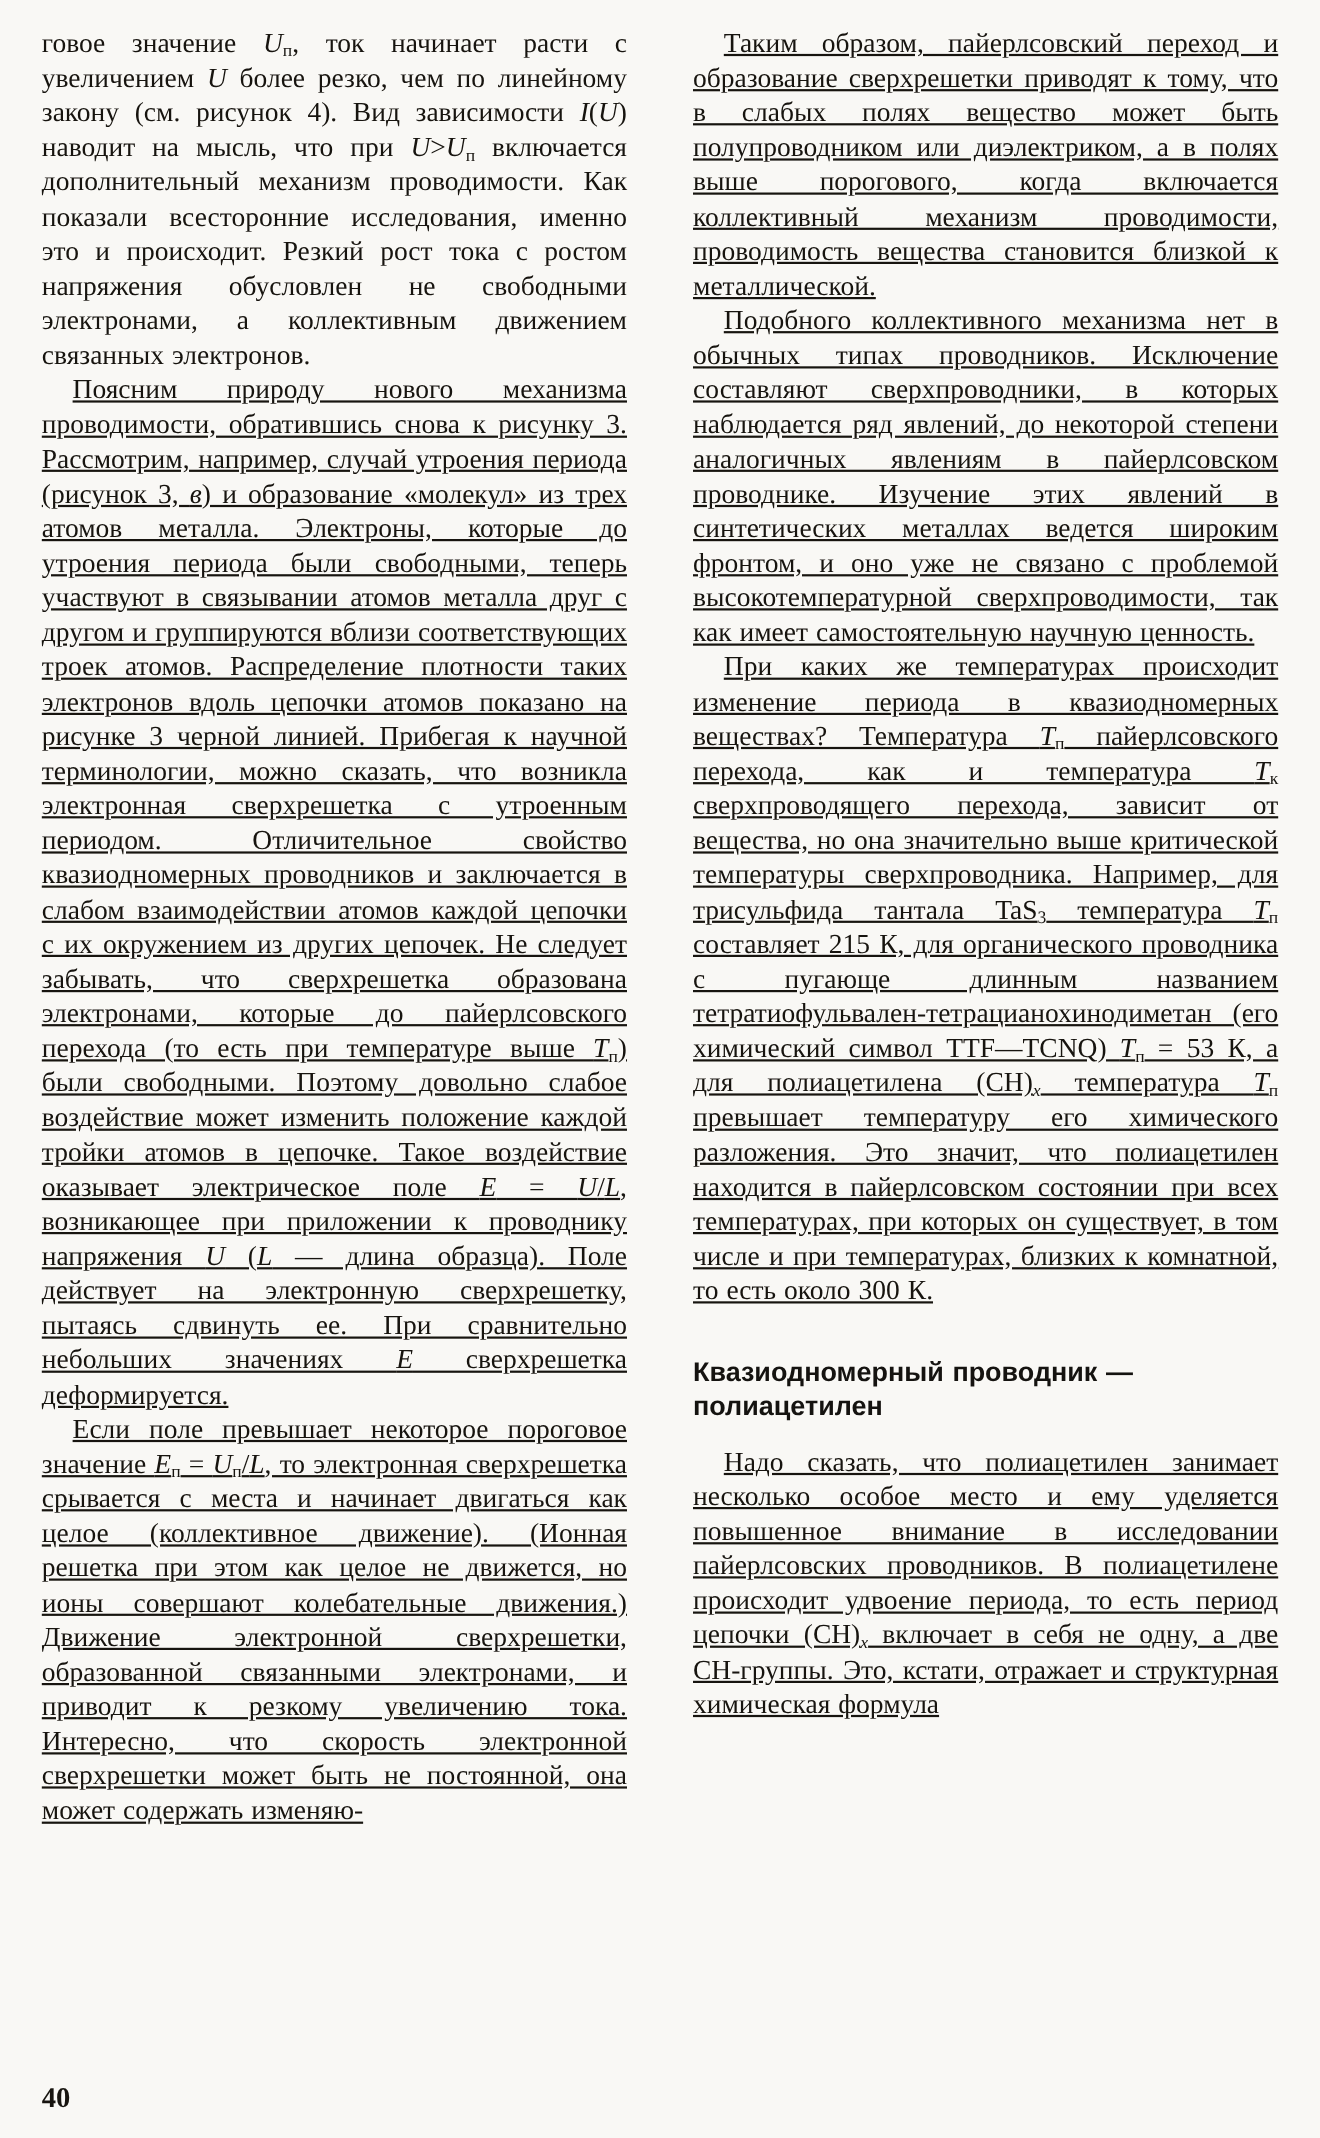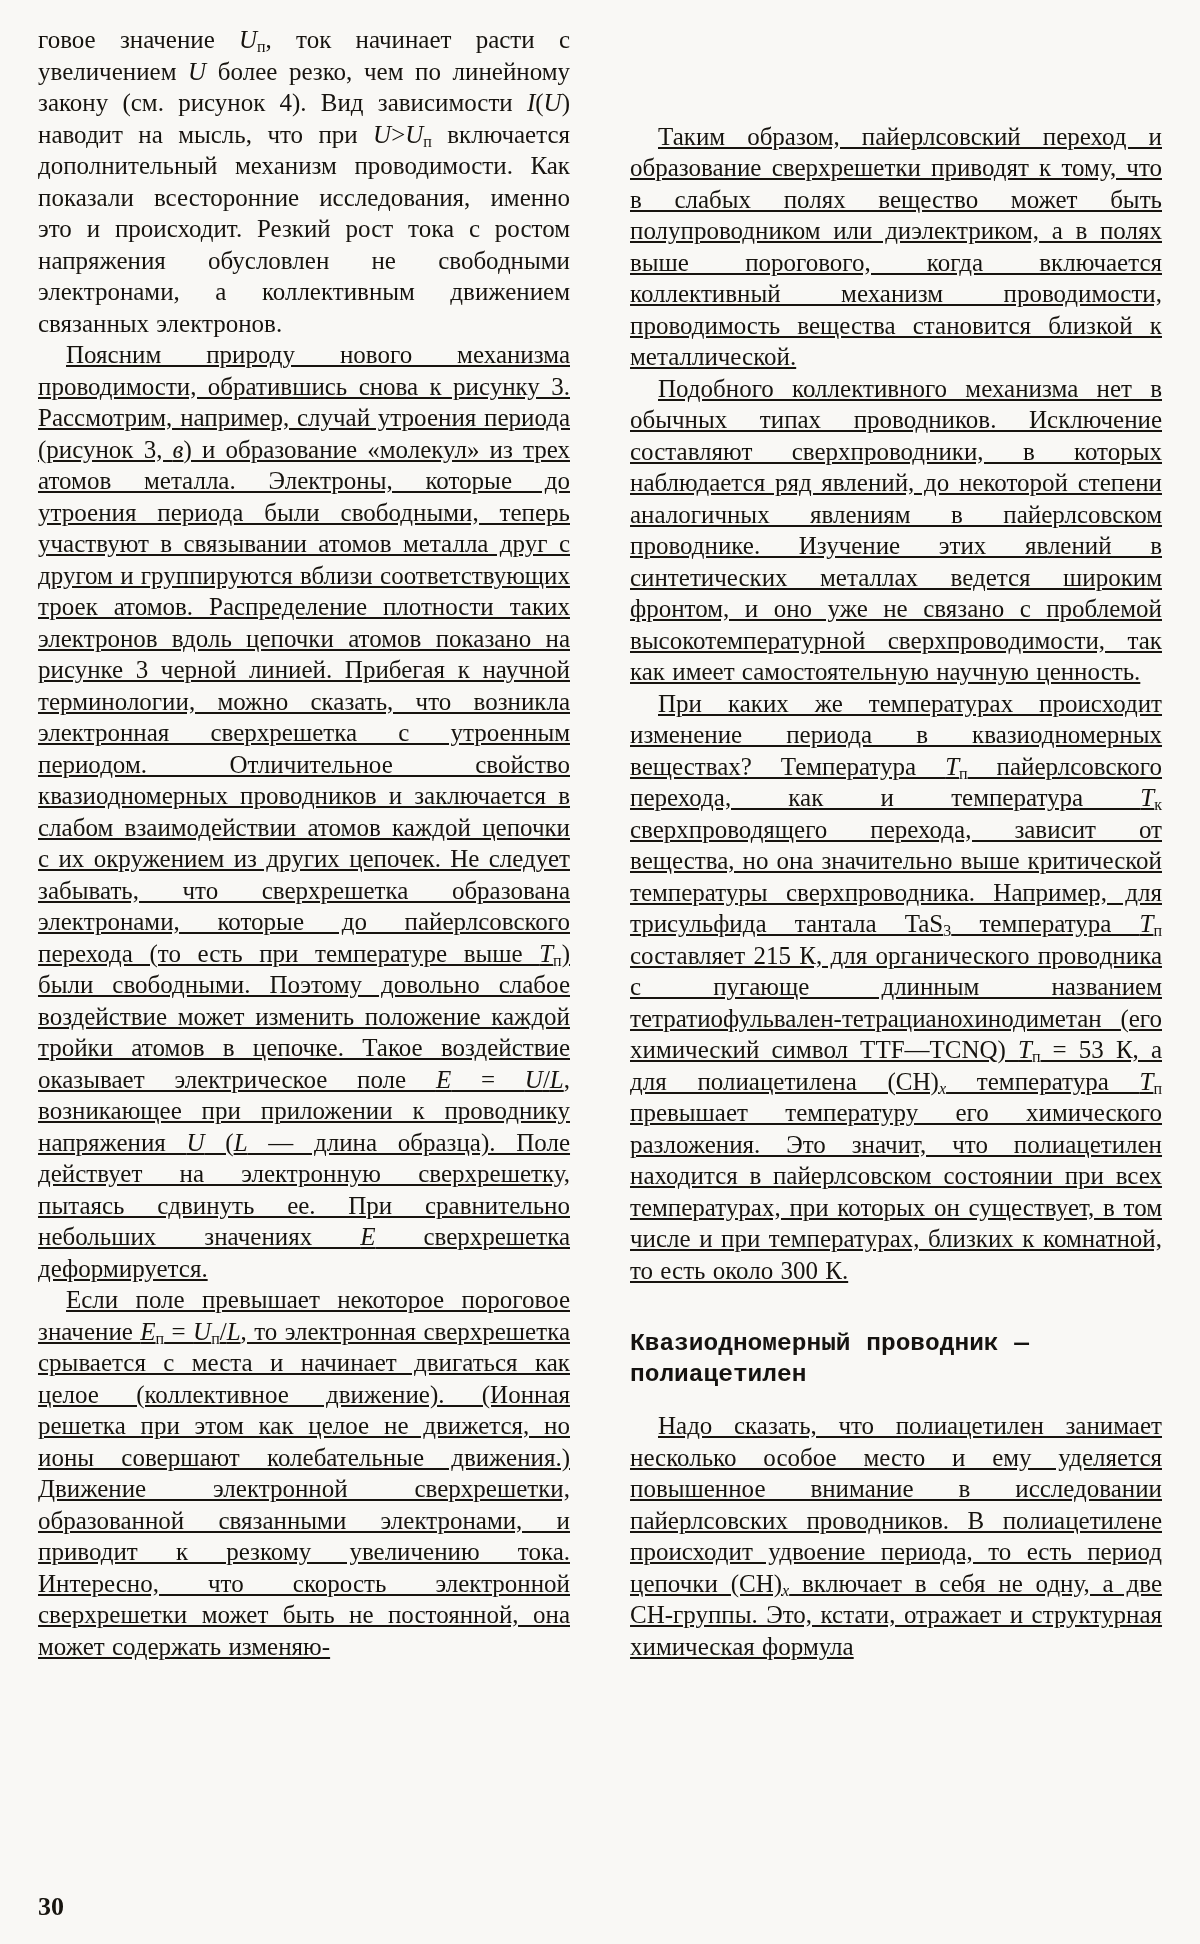--- a/index.html
+++ b/index.html
@@ -18,21 +18,20 @@
   .page {
     box-sizing: border-box;
     width: 1200px;
     height: 1944px;
     padding: 24px 38px 60px 38px;
     position: relative;
   }
   .columns {
     display: flex;
     gap: 60px;
-    align-items: flex-end;
   }
   .column {
     width: 532px;
     font-size: 25px;
     line-height: 31.5px;
     text-align: justify;
     hyphens: auto;
     -webkit-hyphens: auto;
     word-spacing: 1px;
   }
@@ -43,21 +42,21 @@
   p.indent {
     text-indent: 28px;
     text-decoration: underline;
   }
   sub {
     font-size: 64%;
     line-height: 0;
     vertical-align: -0.25em;
   }
   .subhead {
-    font-family: Liberation Mono, monospace;
+    font-family: Liberation Sans, sans-serif;
     font-weight: bold;
     font-size: 24.5px;
     line-height: 31px;
     text-align: left;
     margin: 42px 0 20px 0;
     color: #151310;
   }
   .page-number {
     position: absolute;
     left: 38px;
@@ -83,14 +82,14 @@
     <div class="column">
       <p class="indent">Таким образом, пайерлсовский переход и образование сверхрешетки приводят к тому, что в слабых полях вещество может быть полупроводником или диэлектриком, а в полях выше порогового, когда включается коллективный механизм проводимости, проводимость вещества становится близкой к металлической.</p>
       <p class="indent">Подобного коллективного механизма нет в обычных типах проводников. Исключение составляют сверхпроводники, в которых наблюдается ряд явлений, до некоторой степени аналогичных явлениям в пайерлсовском проводнике. Изучение этих явлений в синтетических металлах ведется широким фронтом, и оно уже не связано с проблемой высокотемпературной сверхпроводимости, так как имеет самостоятельную научную ценность.</p>
       <p class="indent">При каких же температурах происходит изменение периода в квазиодномерных веществах? Температура <i>T</i><sub>п</sub> пайерлсовского перехода, как и температура <i>T</i><sub>к</sub> сверхпроводящего перехода, зависит от вещества, но она значительно выше критической температуры сверхпроводника. Например, для трисульфида тантала TaS<sub>3</sub> температура <i>T</i><sub>п</sub> составляет 215 К, для органического проводника с пугающе длинным названием тетратиофульвален-тетрацианохинодиметан (его химический символ TTF—TCNQ) <i>T</i><sub>п</sub> = 53 К, а для полиацетилена (CH)<sub><i>x</i></sub> температура <i>T</i><sub>п</sub> превышает температуру его химического разложения. Это значит, что полиацетилен находится в пайерлсовском состоянии при всех температурах, при которых он существует, в том числе и при температурах, близких к комнатной, то есть около 300 К.</p>
       <h2 class="subhead">Квазиодномерный проводник — полиацетилен</h2>
       <p class="indent">Надо сказать, что полиацетилен занимает несколько особое место и ему уделяется повышенное внимание в исследовании пайерлсовских проводников. В полиацетилене происходит удвоение периода, то есть период цепочки (CH)<sub><i>x</i></sub> включает в себя не одну, а две CH-группы. Это, кстати, отражает и структурная химическая формула</p>
     </div>
 
   </div>
 
-  <div class="page-number">30</div>
+  <div class="page-number">40</div>
 </div>
 
 </body></html>

